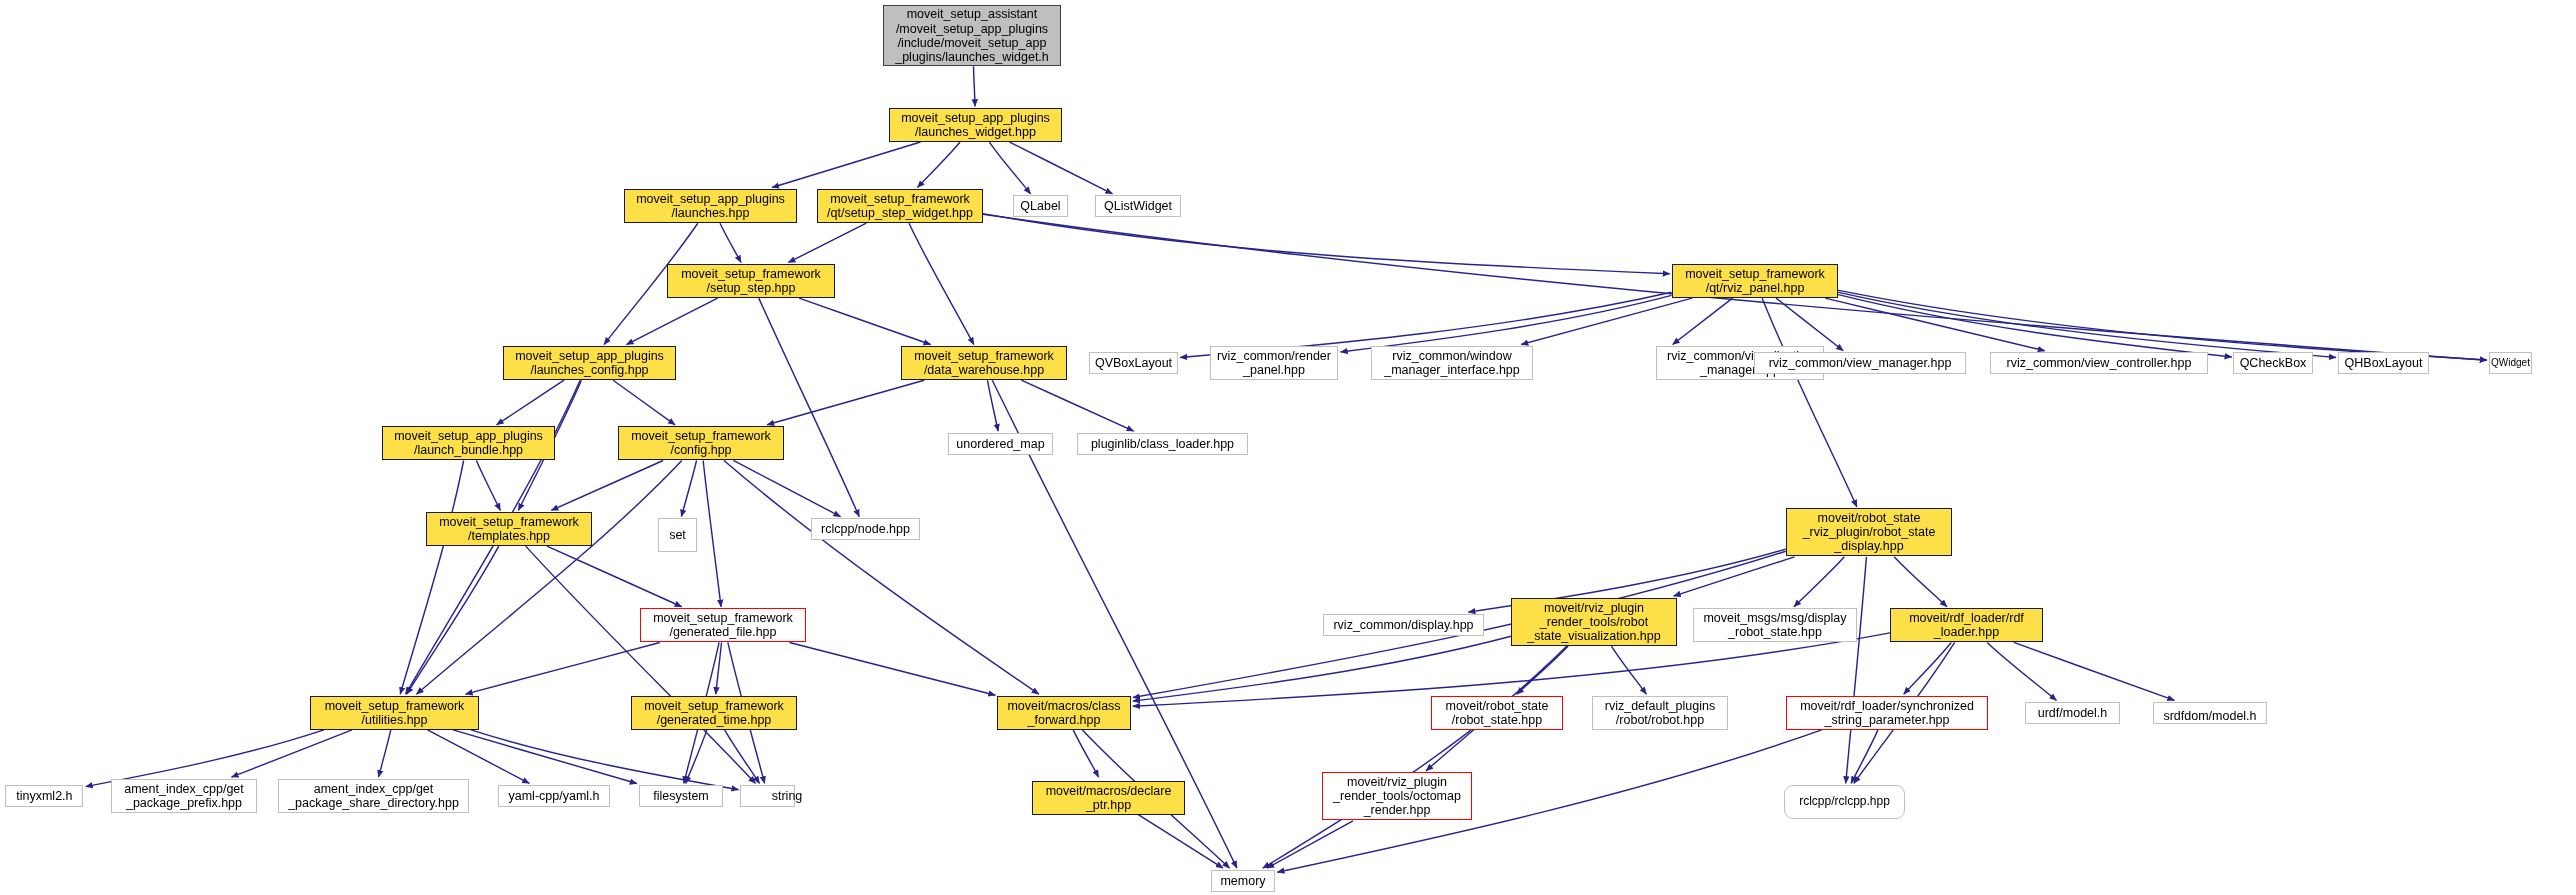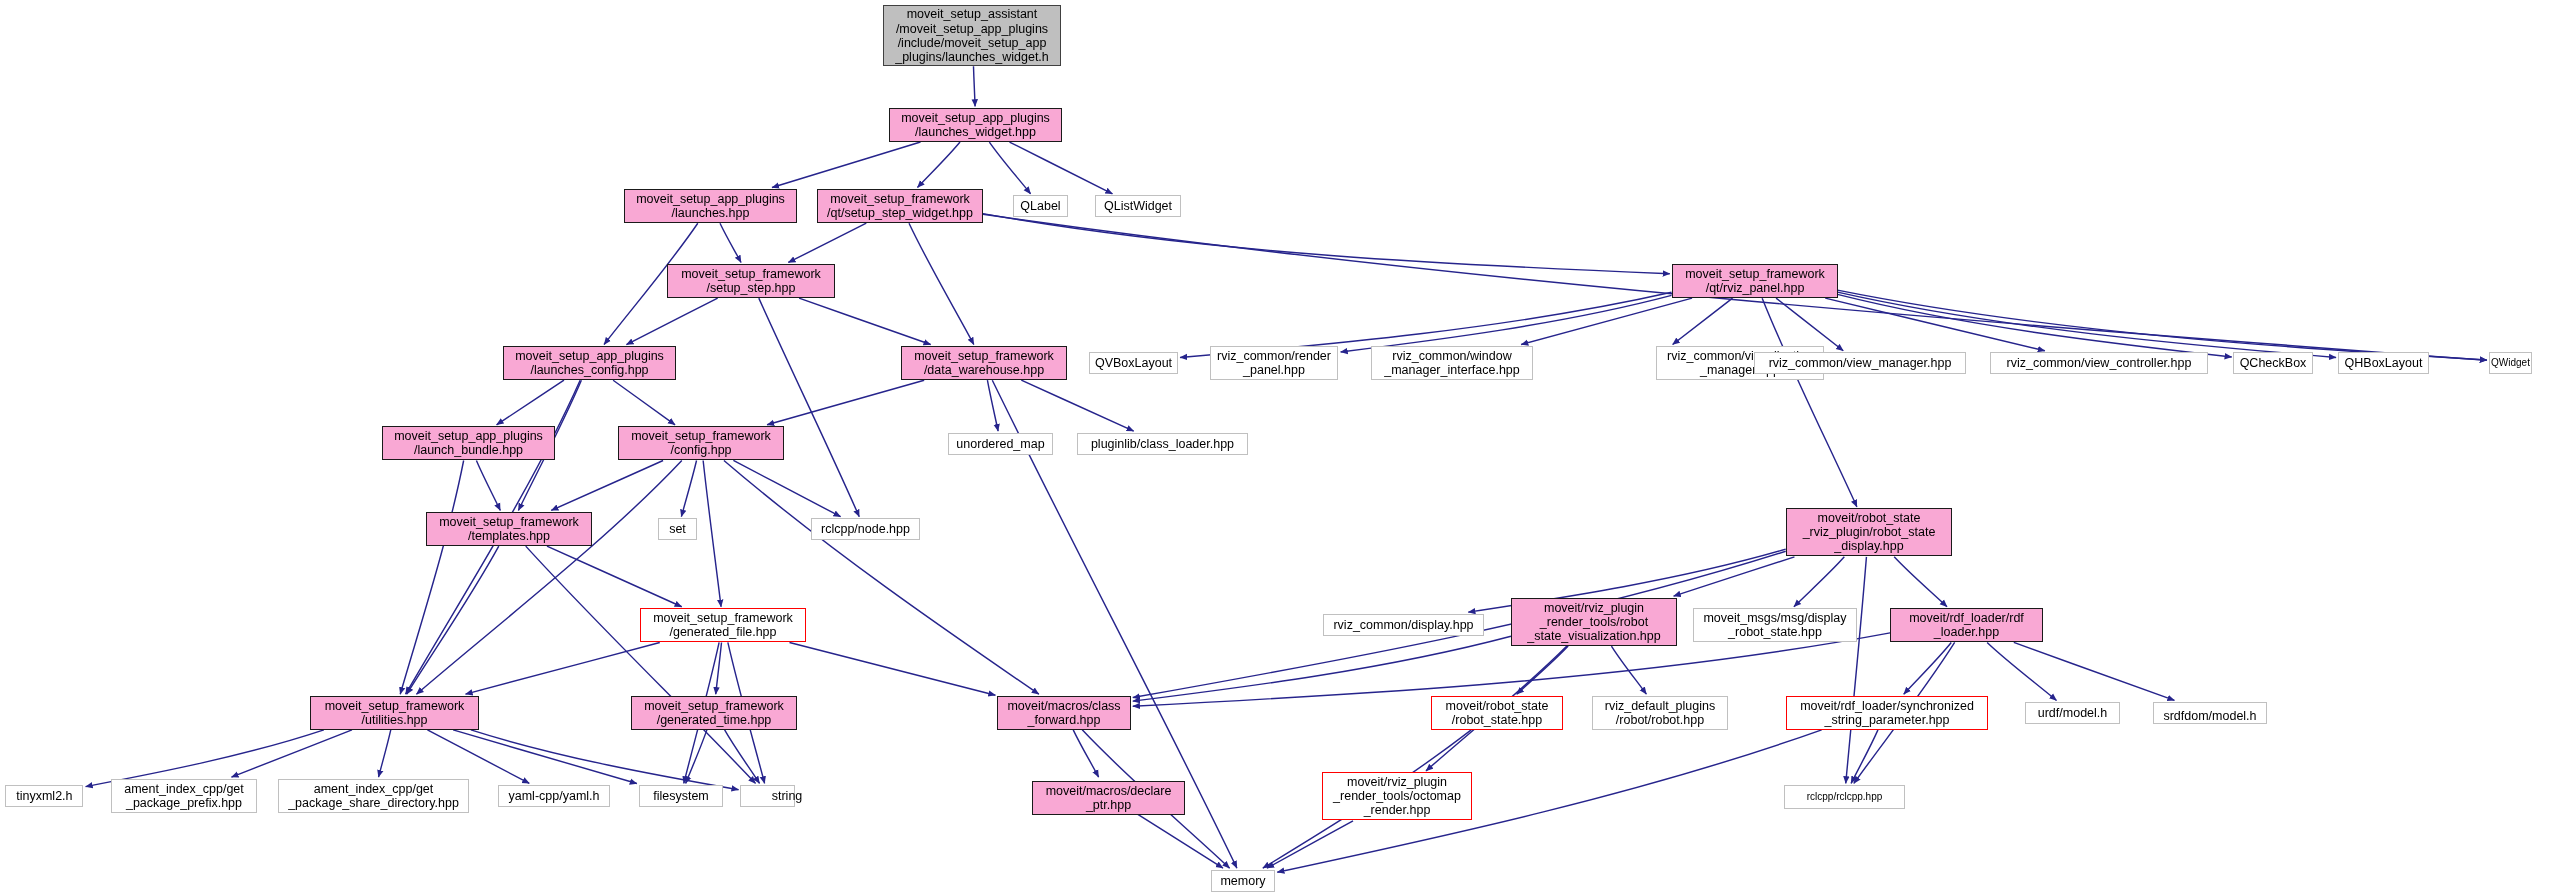--- a/index.html
+++ b/index.html
@@ -2,21 +2,21 @@
 <html style="font-size:14.3px"><head>
 <meta charset="utf-8">
 <style>
   html,body{margin:0;padding:0;background:#ffffff;}
   body{font-family:"Liberation Sans", sans-serif;}
   #graph-root{position:relative;width:2576px;height:896px;background:#ffffff;overflow:hidden;}
   svg.edges{position:absolute;left:0;top:0;width:2576px;height:896px;pointer-events:none;}
   .node{position:absolute;box-sizing:border-box;display:flex;align-items:center;justify-content:center;text-align:center;background:#ffffff;line-height:1.14;}
   .node .lbl{display:block;white-space:pre;}
   .n-root{border:1.8px solid #404040;background:#bfbfbf;}
-  .n-primary{border:1.8px solid #1a1a1a;background:#f9a8d4;}
+  .n-primary{border:1.8px solid #1a1a1a;background:#fde047;}
   .n-red{border:1.8px solid #ff0000;background:#ffffff;}
   .n-ext{border:0.9px solid #c0c0c0;background:#ffffff;}
 </style>
 </head>
 <body>
 
 <div id="graph-root">
   <svg class="edges" viewBox="0 0 2888 1004">
     <defs>
       <marker id="arrow" markerWidth="9" markerHeight="9" refX="8" refY="4.2" orient="auto" markerUnits="userSpaceOnUse">
@@ -186,21 +186,21 @@
       <div class="node n-ext" style="left: 948px; top: 433px; width: 105px; height: 22px; font-size: 12.5px;">
         <span class="lbl">unordered_map</span>
       </div>
       <div class="node n-ext" style="left: 1077px; top: 433px; width: 171px; height: 22px; font-size: 12.5px;">
         <span class="lbl">pluginlib/class_loader.hpp</span>
       </div>
       <div class="node n-primary" style="left: 426px; top: 512px; width: 166px; height: 34px; font-size: 12.5px;">
         <span class="lbl">moveit_setup_framework
 /templates.hpp</span>
       </div>
-      <div class="node n-ext" style="left: 658px; top: 518px; width: 39px; height: 22px; font-size: 12.5px;">
+      <div class="node n-ext" style="left: 658px; top: 518px; width: 39px; height: 34px; font-size: 12.5px;">
         <span class="lbl">set</span>
       </div>
       <div class="node n-ext" style="left: 811px; top: 518px; width: 109px; height: 22px; font-size: 12.5px;">
         <span class="lbl">rclcpp/node.hpp</span>
       </div>
       <div class="node n-primary" style="left: 1786px; top: 508px; width: 166px; height: 48px; font-size: 12.5px;">
         <span class="lbl">moveit/robot_state
 _rviz_plugin/robot_state
 _display.hpp</span>
       </div>
@@ -276,21 +276,21 @@
       </div>
       <div class="node n-primary" style="left: 1032px; top: 781px; width: 153px; height: 34px; font-size: 12.5px;">
         <span class="lbl">moveit/macros/declare
 _ptr.hpp</span>
       </div>
       <div class="node n-red" style="left: 1322px; top: 772px; width: 150px; height: 48px; font-size: 12.5px;">
         <span class="lbl">moveit/rviz_plugin
 _render_tools/octomap
 _render.hpp</span>
       </div>
-      <div class="node n-ext" style="left: 1784px; top: 785px; width: 121px; height: 24px; font-size: 10px;">
+      <div class="node n-ext" style="left: 1784px; top: 785px; width: 121px; height: 34px; font-size: 12px; border-radius: 9px;">
         <span class="lbl">rclcpp/rclcpp.hpp</span>
       </div>
       <div class="node n-ext" style="left: 1211px; top: 870px; width: 64px; height: 22px; font-size: 12.5px;">
         <span class="lbl">memory</span>
       </div>
     </div>
 </div>
 
 
 </body></html>

